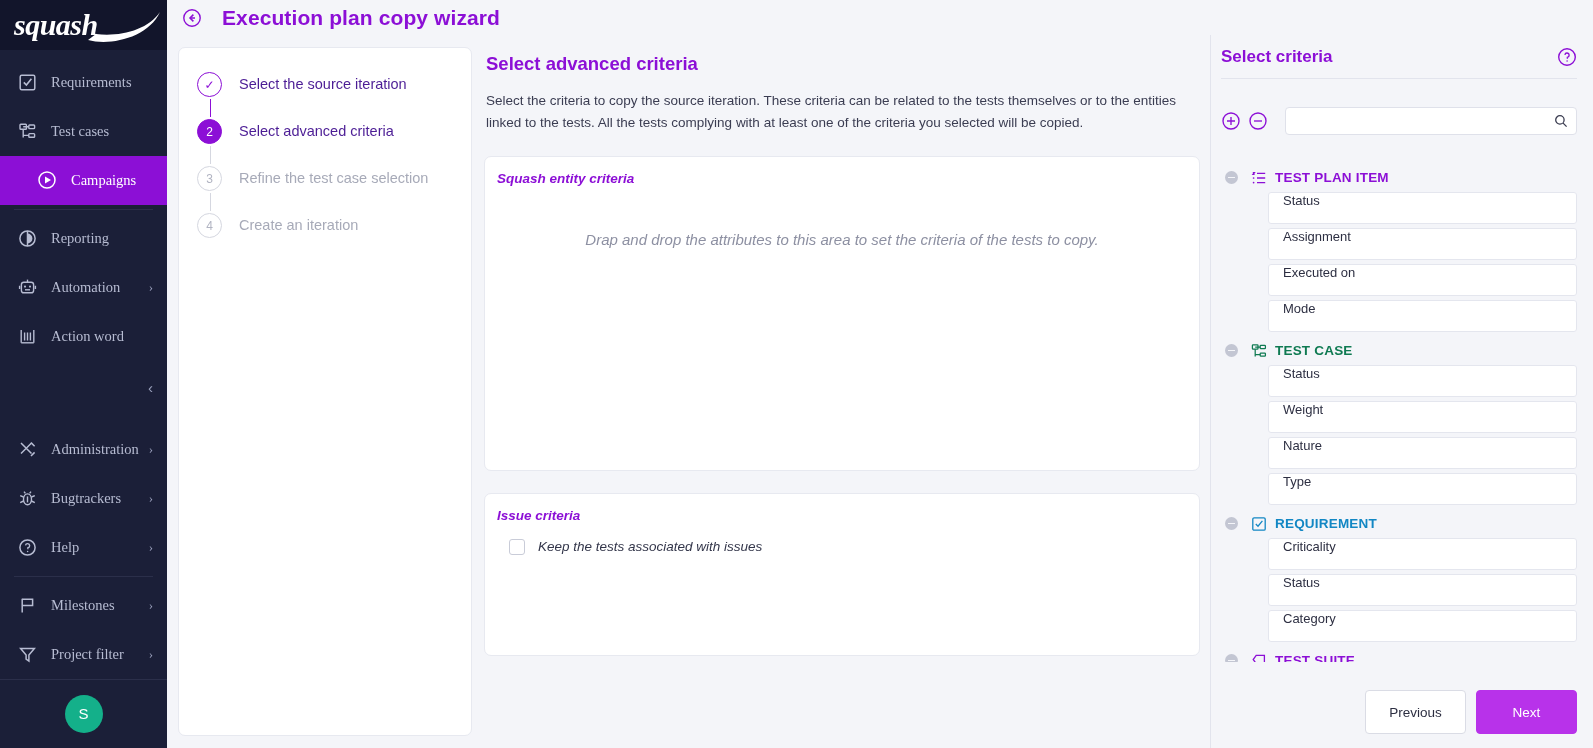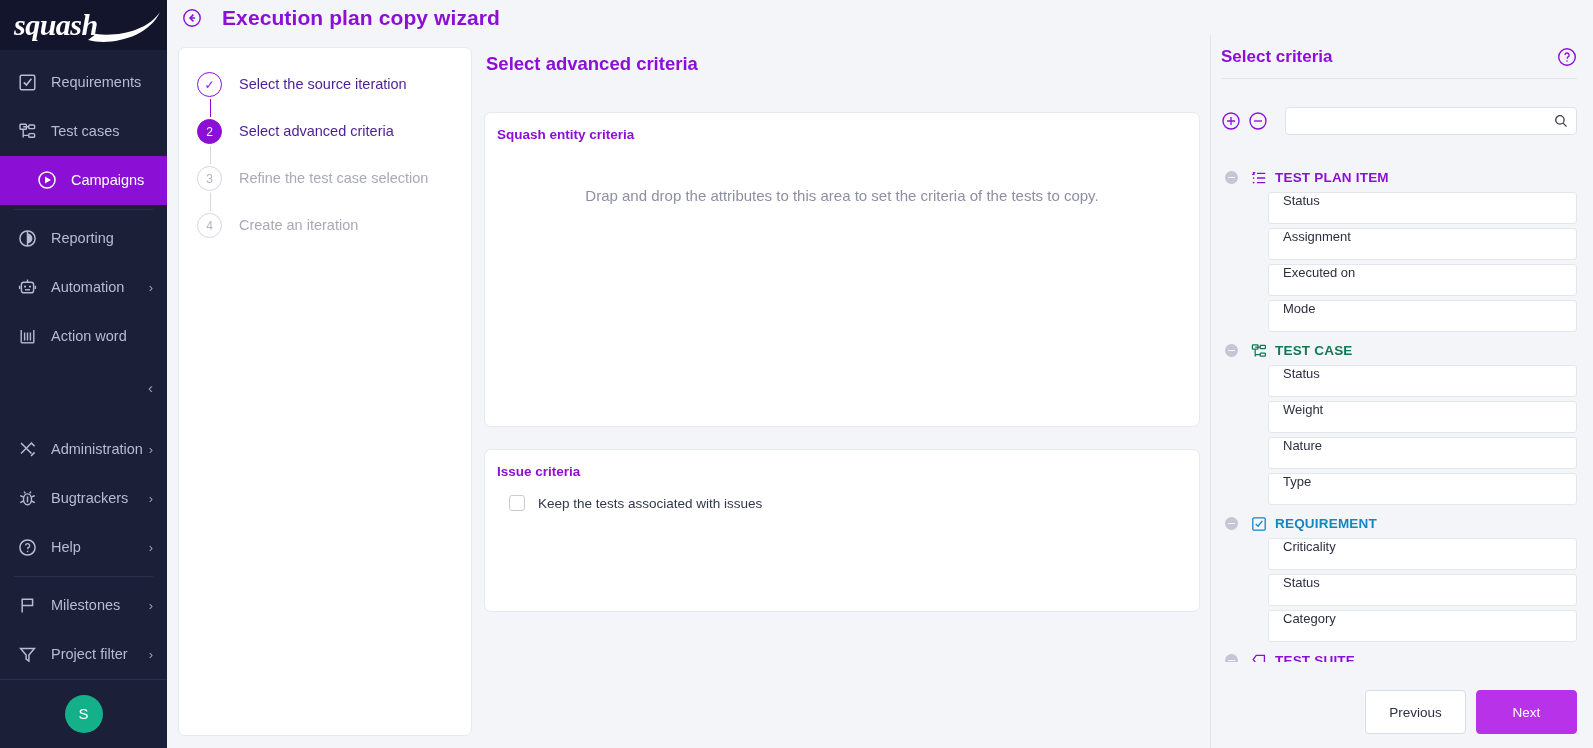--- a/index.html
+++ b/index.html
@@ -32,21 +32,21 @@
   }
   .logo-swoosh {
     position: absolute; left: 86px; top: 4px;
     width: 78px; height: 44px; z-index: 1;
   }
   .nav { flex: 1; padding-top: 8px; }
   .nav-item {
     display: flex; align-items: center;
     height: 49px; padding-left: 16px;
     color: #b7bcd2; font-size: 14.5px;
-    cursor: pointer; position: relative;
+    cursor: pointer; position: relative; font-family: Liberation Serif, serif;
   }
   .nav-item.active { background: #8c0fd6; color: #ffffff; padding-left: 36px; }
   .nav-item .ico {
     width: 22px; height: 22px; margin-right: 13px;
     display: flex; align-items: center; justify-content: center;
     flex-shrink: 0;
   }
   .nav-item .ico svg { display:block; }
   .nav-label { white-space: nowrap; }
   .nav-chev {
@@ -132,20 +132,21 @@
     margin-bottom: 15px;
   }
   .content-desc {
     font-size: 13.5px; color: #3b3d52; line-height: 1.62;
     max-width: 706px;
   }
   .panel {
     background: #ffffff; border: 1px solid #e7e9f0;
     border-radius: 7px; margin-top: 22px;
     padding: 14px 12px;
+    font-style: italic;
   }
   .panel-title {
     font-size: 13.5px; color: #8c0fd6; font-weight: bold;
     margin-bottom: 4px;
   }
   .panel-entity { height: 315px; position: relative; }
   .dropzone-text {
     position: absolute; left: 0; right: 0; top: 74px;
     text-align: center; font-size: 15px; color: #8d90a2;
   }
@@ -429,20 +430,21 @@
             <div class="step-dot todo">4</div>
             <div class="step-label muted">Create an iteration</div>
           </div>
 
         </div>
       </div>
 
       <div class="center">
         <div class="content-head">
           <div class="content-title">Select advanced criteria</div>
+          <div class="content-desc">Select the criteria to copy the source iteration. These criteria can be related to the tests themselves or to the entities linked to the tests. All the tests complying with at least one of the criteria you selected will be copied.</div>
         </div>
 
         <div class="panel panel-entity">
           <div class="panel-title">Squash entity criteria</div>
           <div class="dropzone-text">Drap and drop the attributes to this area to set the criteria of the tests to copy.</div>
         </div>
 
         <div class="panel panel-issue">
           <div class="panel-title">Issue criteria</div>
           <div class="checkbox-row">

